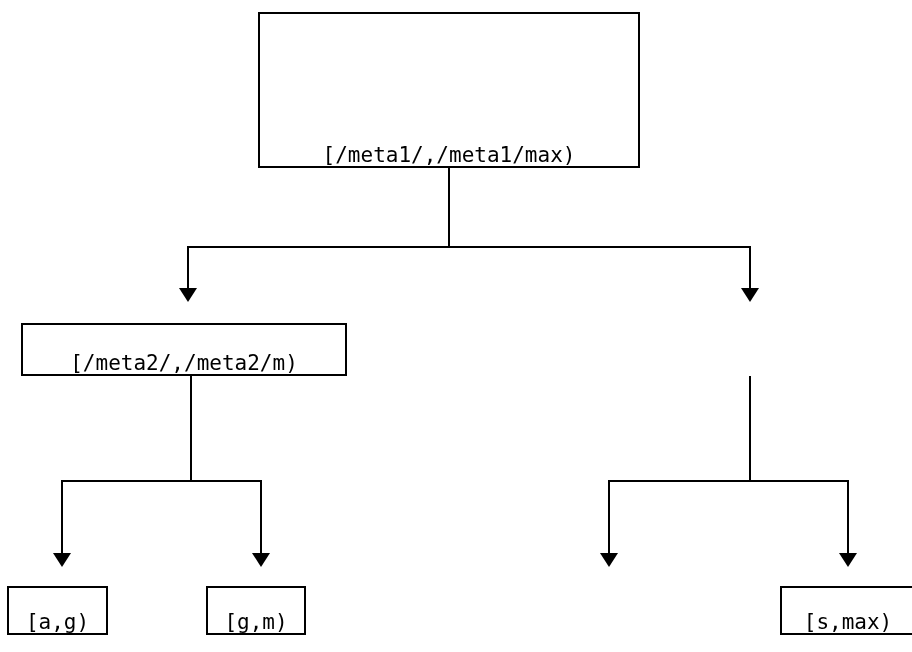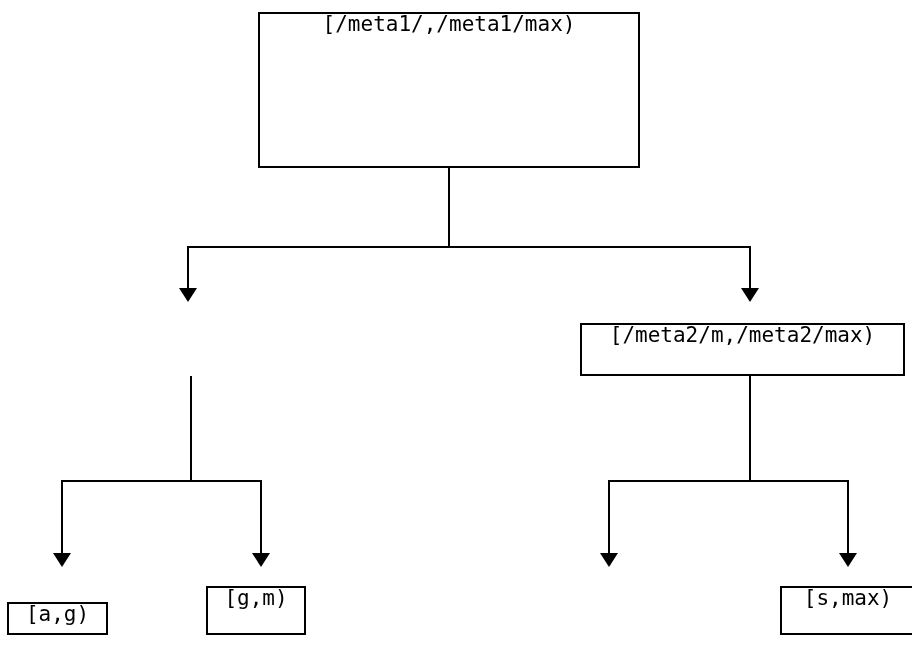--- a/index.html
+++ b/index.html
@@ -15,21 +15,21 @@
     background: #ffffff;
     overflow: hidden;
     font-family: "DejaVu Sans Mono", "Liberation Mono", monospace;
   }
   .node {
     position: absolute;
     box-sizing: border-box;
     border: 2px solid #000000;
     background: #ffffff;
     display: flex;
-    align-items: flex-start;
+    align-items: flex-end;
     justify-content: center;
     color: #000000;
     white-space: pre;
   }
   .node-label {
     display: block;
     line-height: 1;
     letter-spacing: 0px;
   }
   .node-root { font-size: 21px; }
@@ -65,40 +65,40 @@
     <span class="node-label">[/meta1/,/meta1/max)</span>
   </div>
 
   <div class="vline" style="left:448px; top:168px; height:80px;"></div>
   <div class="hline" style="left:188px; top:246px; width:562px;"></div>
   <div class="vline" style="left:187px; top:246px; height:42px;"></div>
   <div class="arrowhead" style="left:179px; top:288px;"></div>
   <div class="vline" style="left:749px; top:246px; height:42px;"></div>
   <div class="arrowhead" style="left:741px; top:288px;"></div>
 
+  <div class="node node-mid" style="left:21px; top:323px; width:326px; height:53px;">
+    <span class="node-label">[/meta2/,/meta2/m)</span>
+  </div>
 
-  <div class="node node-mid" style="left:580px; top:323px; width:325px; height:53px;">
-    <span class="node-label">[/meta2/m,/meta2/max)</span>
-  </div>
 
   <div class="vline" style="left:190px; top:376px; height:106px;"></div>
   <div class="hline" style="left:62px; top:480px; width:200px;"></div>
   <div class="vline" style="left:61px; top:480px; height:73px;"></div>
   <div class="arrowhead" style="left:53px; top:553px;"></div>
   <div class="vline" style="left:260px; top:480px; height:73px;"></div>
   <div class="arrowhead" style="left:252px; top:553px;"></div>
 
   <div class="vline" style="left:749px; top:376px; height:106px;"></div>
   <div class="hline" style="left:609px; top:480px; width:240px;"></div>
   <div class="vline" style="left:608px; top:480px; height:73px;"></div>
   <div class="arrowhead" style="left:600px; top:553px;"></div>
   <div class="vline" style="left:847px; top:480px; height:73px;"></div>
   <div class="arrowhead" style="left:839px; top:553px;"></div>
 
-  <div class="node node-leaf" style="left:7px; top:602px; width:101px; height:33px;">
+  <div class="node node-leaf" style="left:7px; top:586px; width:101px; height:49px;">
     <span class="node-label">[a,g)</span>
   </div>
 
   <div class="node node-leaf" style="left:206px; top:586px; width:100px; height:49px;">
     <span class="node-label">[g,m)</span>
   </div>
 
 
   <div class="node node-leaf" style="left:780px; top:586px; width:136px; height:49px;">
     <span class="node-label">[s,max)</span>

